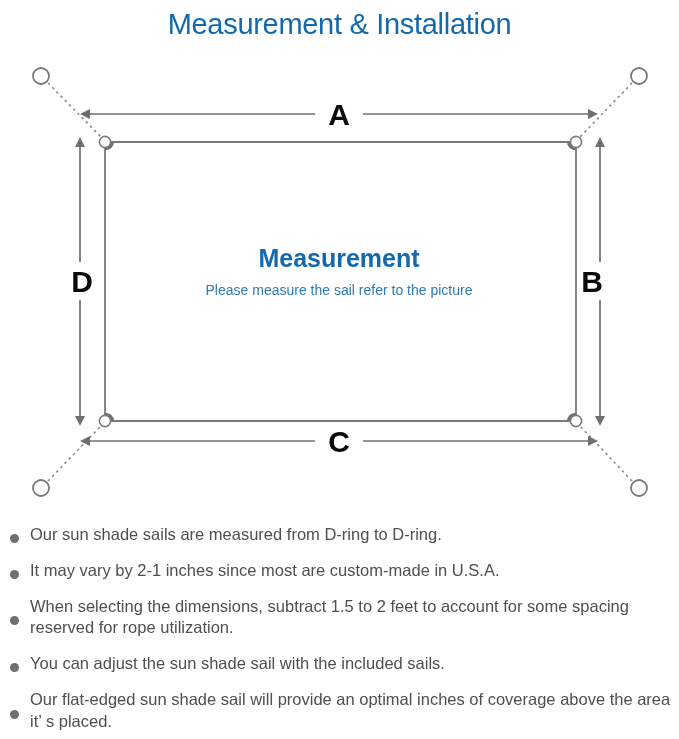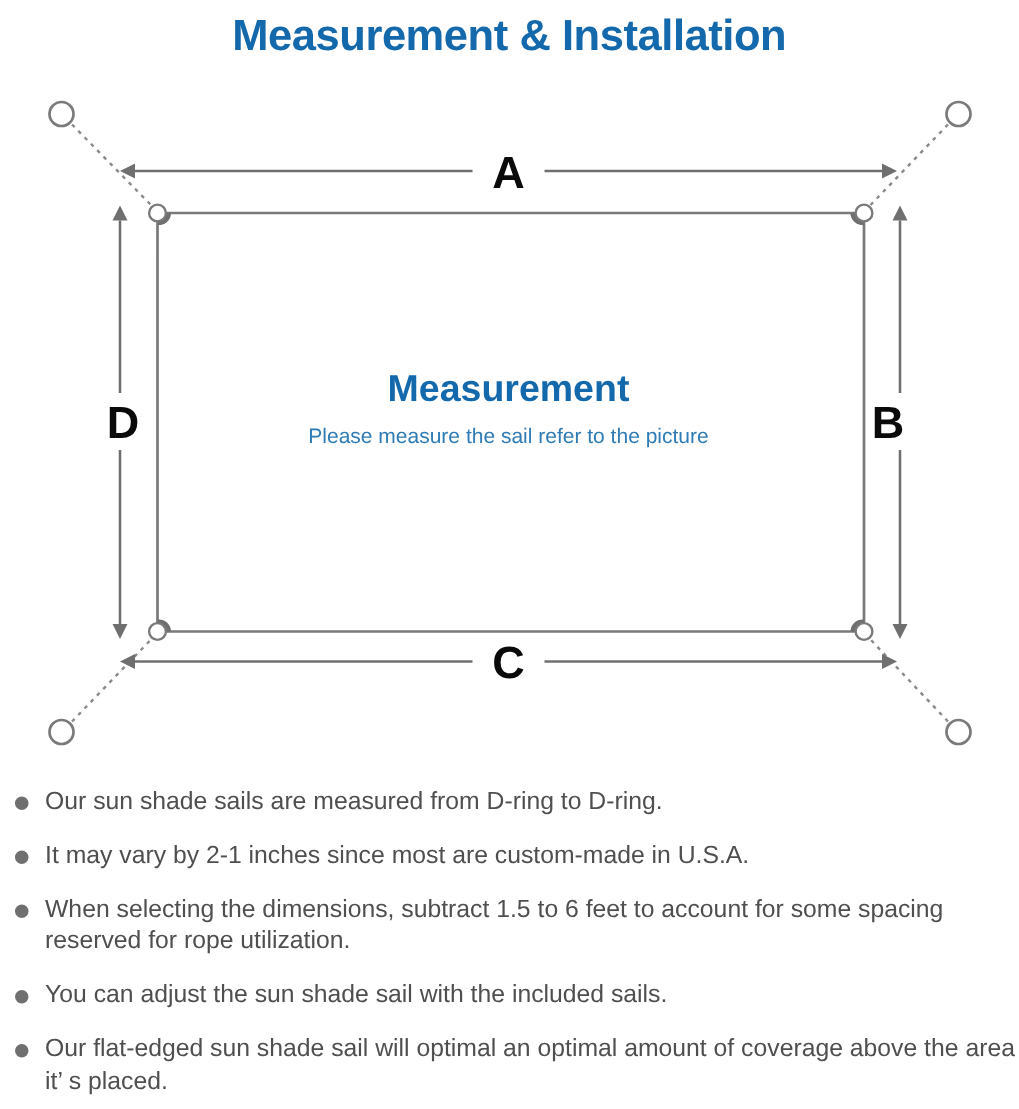--- a/index.html
+++ b/index.html
@@ -16,21 +16,21 @@
   }
 
   
   #page-title {
     position: absolute;
     left: 0;
     top: 8px;
     width: 679px;
     text-align: center;
     font-size: 29px;
-    font-weight: bold;
+    font-weight: normal;
     color: #1469ac;
     letter-spacing: -0.3px;
     white-space: nowrap;
   }
 
   
   #diagram {
     position: absolute;
     left: 0;
     top: 52px;
@@ -65,21 +65,21 @@
 
   
   #notes {
     position: absolute;
     left: 10px;
     top: 524px;
     width: 669px;
   }
   .note-row {
     display: flex;
-    align-items: flex-start;
+    align-items: center;
     margin-bottom: 14px;
   }
   .note-bullet {
     flex: 0 0 auto;
     width: 9px;
     height: 9px;
     border-radius: 50%;
     background: #6f6f6f;
     margin-top: 7px;
     margin-right: 11px;
@@ -181,26 +181,26 @@
     <span class="note-text">Our sun shade sails are measured from D-ring to D-ring.</span>
   </div>
 
   <div class="note-row">
     <span class="note-bullet"></span>
     <span class="note-text">It may vary by 2-1 inches since most are custom-made in U.S.A.</span>
   </div>
 
   <div class="note-row">
     <span class="note-bullet"></span>
-    <span class="note-text">When selecting the dimensions, subtract 1.5 to 6 feet to account for some spacing reserved for rope utilization.</span>
+    <span class="note-text">When selecting the dimensions, subtract 1.5 to 2 feet to account for some spacing reserved for rope utilization.</span>
   </div>
 
   <div class="note-row">
     <span class="note-bullet"></span>
     <span class="note-text">You can adjust the sun shade sail with the included sails.</span>
   </div>
 
   <div class="note-row">
     <span class="note-bullet"></span>
-    <span class="note-text">Our flat-edged sun shade sail will optimal an optimal amount of coverage above the area it’ s placed.</span>
+    <span class="note-text">Our flat-edged sun shade sail will provide an optimal inches of coverage above the area it’ s placed.</span>
   </div>
 
 </div>
 
 </body></html>

